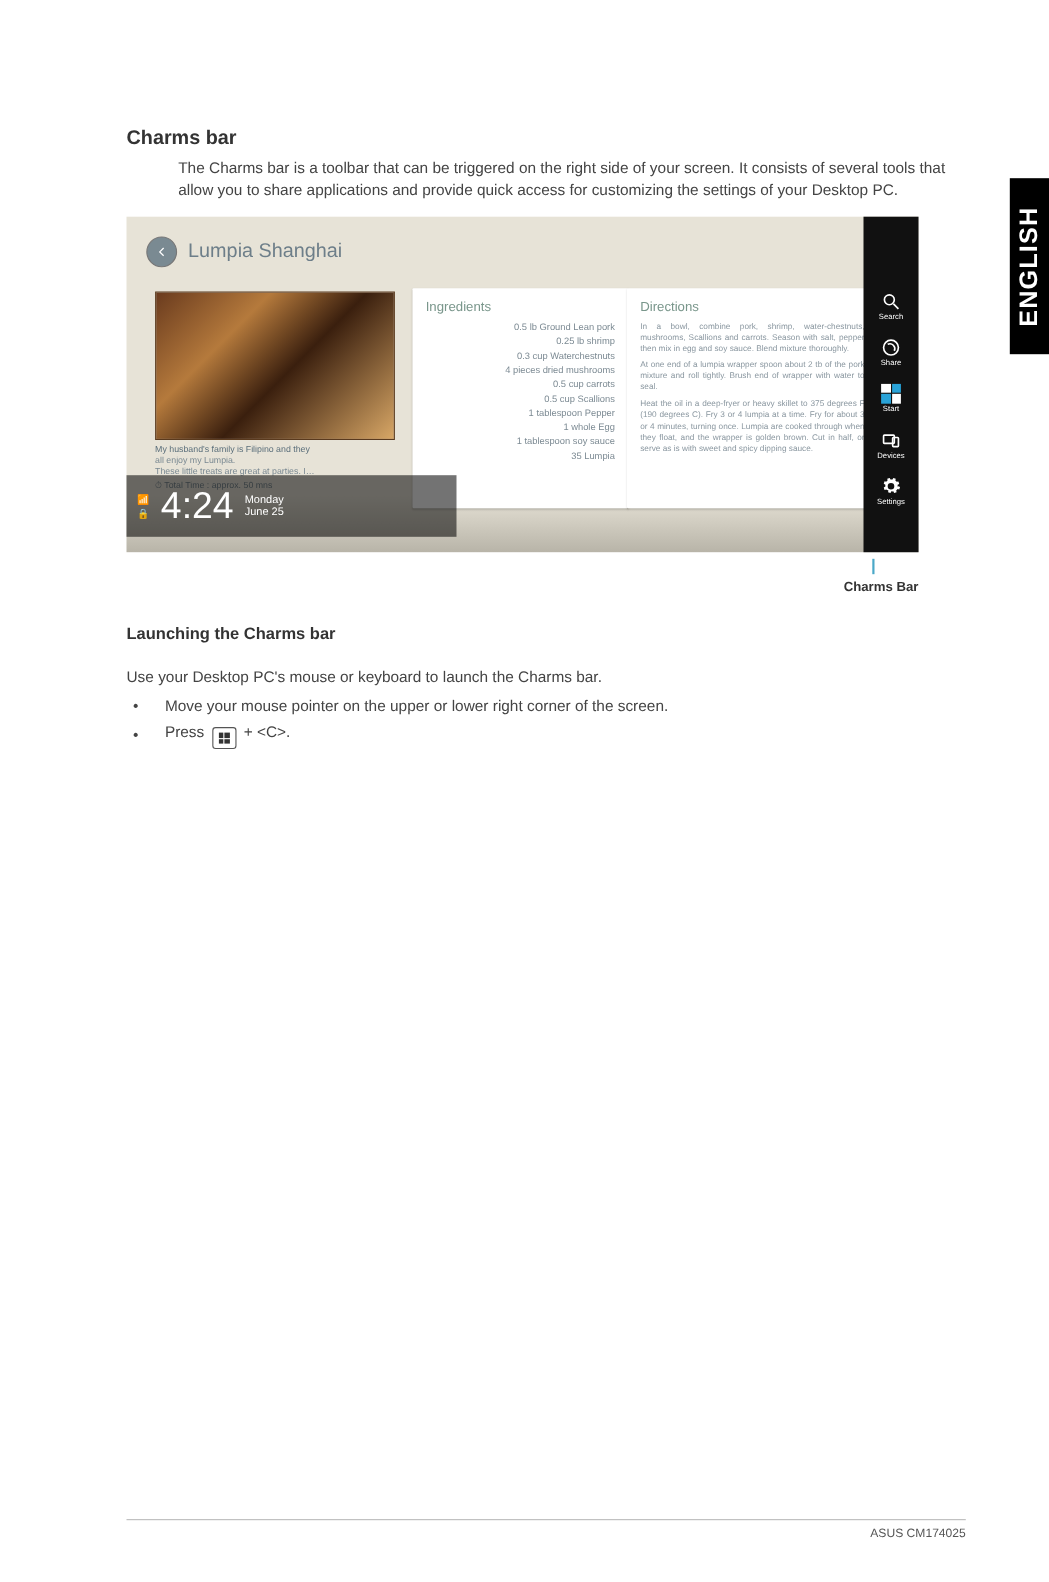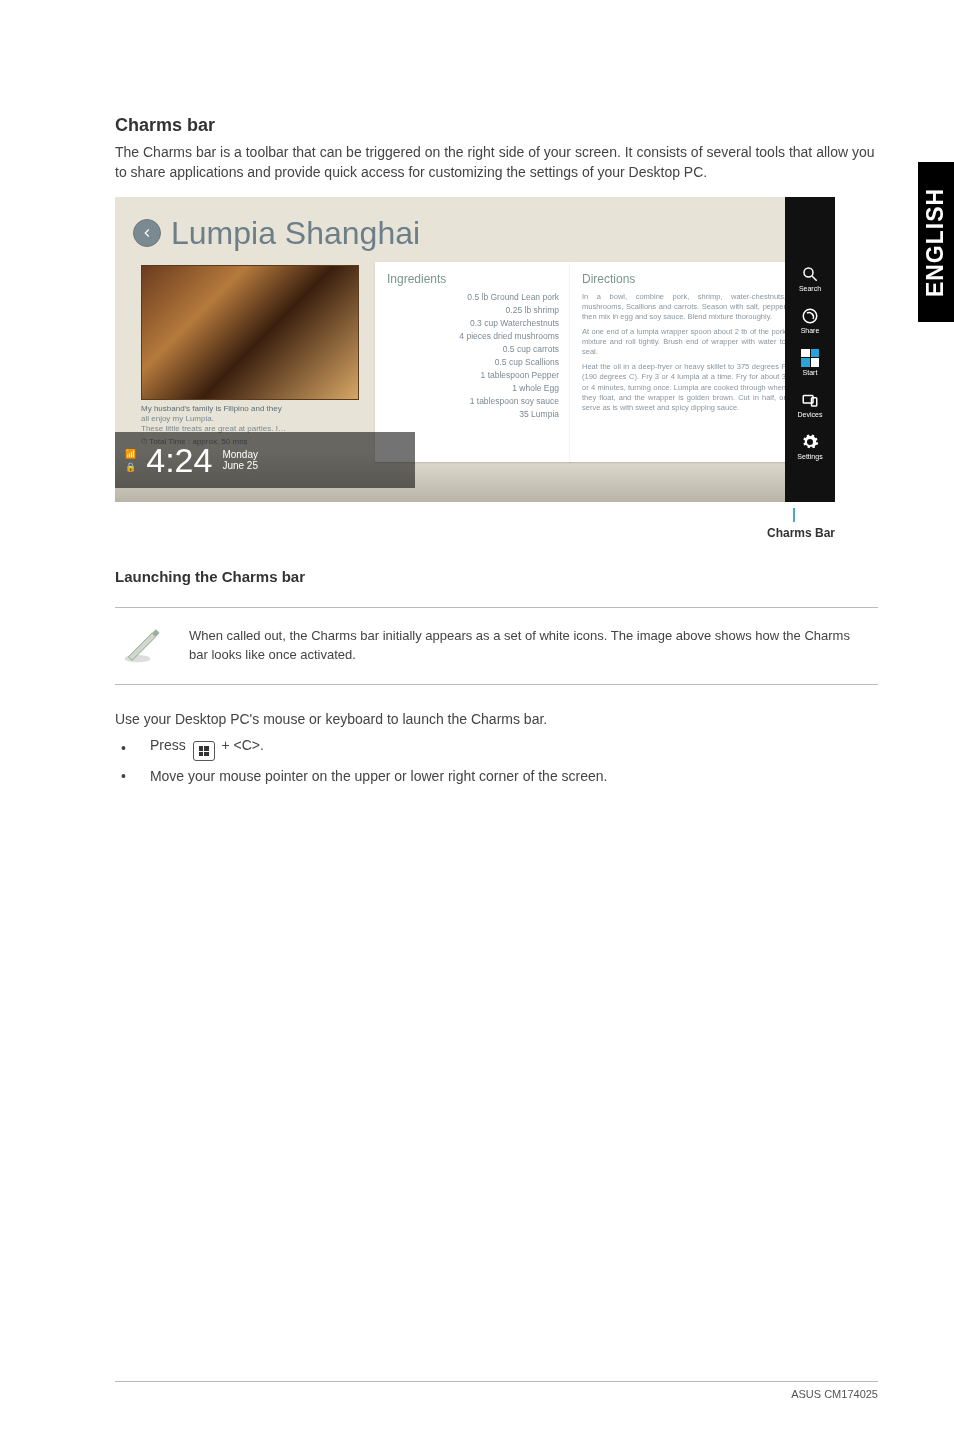--- a/index.html
+++ b/index.html
@@ -1,25 +1,25 @@
 <!DOCTYPE html>
 <html><head>
 <meta charset="utf-8">
 <style>
   * { box-sizing: border-box; margin: 0; padding: 0; }
   html, body { width: 954px; height: 1438px; background: #fff; font-family: Arial, Helvetica, sans-serif; color: #3a3a3a; }
   .page { position: relative; width: 954px; height: 1438px; padding: 115px 76px 40px 115px; }
   .side-tab { position: absolute; top: 162px; right: 0; width: 36px; height: 160px; background: #000; display: flex; align-items: center; justify-content: center; }
   .side-tab span { color: #fff; font-size: 23px; font-weight: bold; font-family: Arial, sans-serif; letter-spacing: 1px; transform: rotate(-90deg); white-space: nowrap; }
   h2.charms { font-size: 18px; font-weight: bold; color: #333; margin-bottom: 6px; }
-  p.intro { font-size: 14px; line-height: 1.45; color: #444; margin-bottom: 14px; }
+  p.intro { font-size: 14px; line-height: 1.45; color: #444; margin-bottom: 14px; margin-left: 47px; }
   .screenshot { position: relative; width: 720px; height: 305px; background: linear-gradient(#e7e3d7 0%, #e7e3d7 83%, #b8b4a8 100%); margin-bottom: 6px; }
   .topbar { position: absolute; top: 18px; left: 18px; display: flex; align-items: center; gap: 10px; }
   .backbtn { width: 28px; height: 28px; border: 1px solid #777; border-radius: 50%; display: flex; align-items: center; justify-content: center; color: #fff; background: #7a8a92; font-size: 16px; }
-  .app-title { font-size: 32px; color: #6d7e89; font-weight: 300; font-family: "Segoe UI", Arial, sans-serif; }
+  .app-title { font-size: 18px; color: #6d7e89; font-weight: 300; font-family: "Segoe UI", Arial, sans-serif; }
   .leftpanel { position: absolute; top: 68px; left: 26px; width: 187px; }
   .photo { width: 218px; height: 135px; background: linear-gradient(135deg, #6a3b1e 0%, #b57a3c 30%, #3a1f0e 55%, #d8a766 100%); border: 1px solid #5a3a1e; }
   .caption { font-size: 8px; color: #7a8992; margin-top: 4px; line-height: 1.3; }
   .caption .line1 { color: #5a6e7a; }
   .timebox { position: absolute; left: 0; bottom: 18px; display: flex; align-items: center; gap: 10px; background: rgba(0,0,0,0.0); padding: 4px 10px; }
   .timebox .iconcol { display:flex; flex-direction:column; gap:3px; color:#ddd; font-size:9px; }
   .timebox .bigtime { color: #fff; font-size: 34px; font-weight: 200; font-family: "Segoe UI", Arial, sans-serif; }
   .timebox .date { color: #fff; font-size: 10px; line-height: 1.1; }
   .screenshot::after { content:""; position:absolute; left:0; bottom:14px; width:300px; height:56px; background: rgba(0,0,0,0.55); }
   .timebox { z-index:2; }
@@ -159,49 +159,39 @@
         <span>Settings</span>
       </div>
     </div>
   </div>
 
   <div class="pointerline"></div>
   <div class="caption-bar">Charms Bar</div>
 
   <h3 class="launch">Launching the Charms bar</h3>
 
-  <div class="noteblock">
-    <div class="pen">
-      <svg viewBox="0 0 48 48" width="44" height="44">
-          <ellipse cx="18" cy="40" rx="14" ry="4" fill="#ddd"></ellipse>
-          <path d="M8 38 L34 12 L38 16 L12 42 Z" fill="#cfd7cf" stroke="#8aa08a" stroke-width="1"></path>
-          <path d="M34 12 L38 8 L42 12 L38 16 Z" fill="#9ab09a"></path>
-        </svg>
-    </div>
-    <p>When called out, the Charms bar initially appears as a set of white icons. The image above shows how the Charms bar looks like once activated.</p>
-  </div>
 
   <p class="use">Use your Desktop PC's mouse or keyboard to launch the Charms bar.</p>
   <ul class="steps">
+    <li>
+        <span>Move your mouse pointer on the upper or lower right corner of the screen.</span>
+      </li>
     <li>
       <span>
         <span>Press </span>
         <span class="winkey">
             <span class="g">
               <span></span>
               <span></span>
               <span></span>
               <span></span>
             </span>
           </span>
         <span> + &lt;C&gt;.</span>
       </span>
     </li>
-    <li>
-        <span>Move your mouse pointer on the upper or lower right corner of the screen.</span>
-      </li>
   </ul>
 
   <div class="footer">
     <span>ASUS CM1740</span>
     <span>25</span>
   </div>
 </div>
 
 </body></html>

